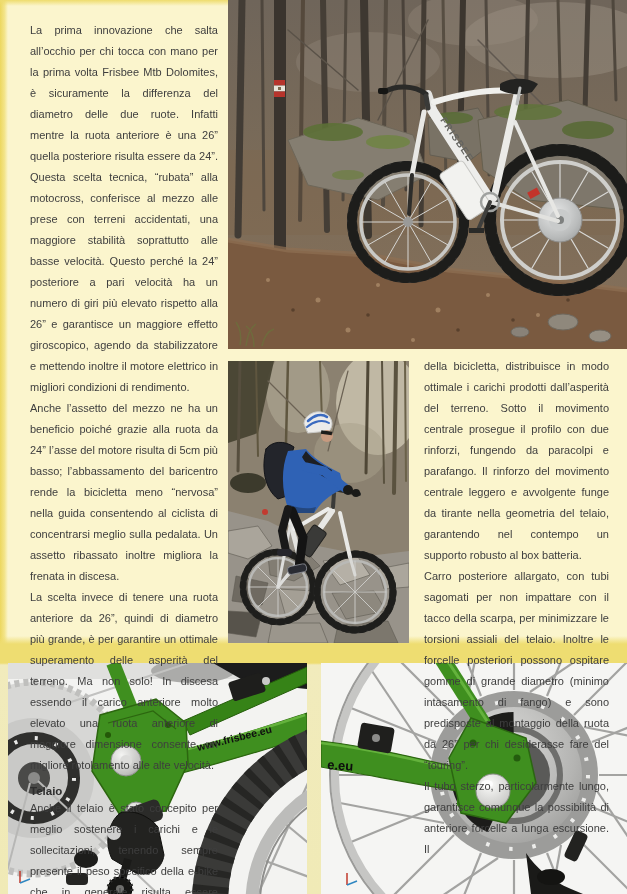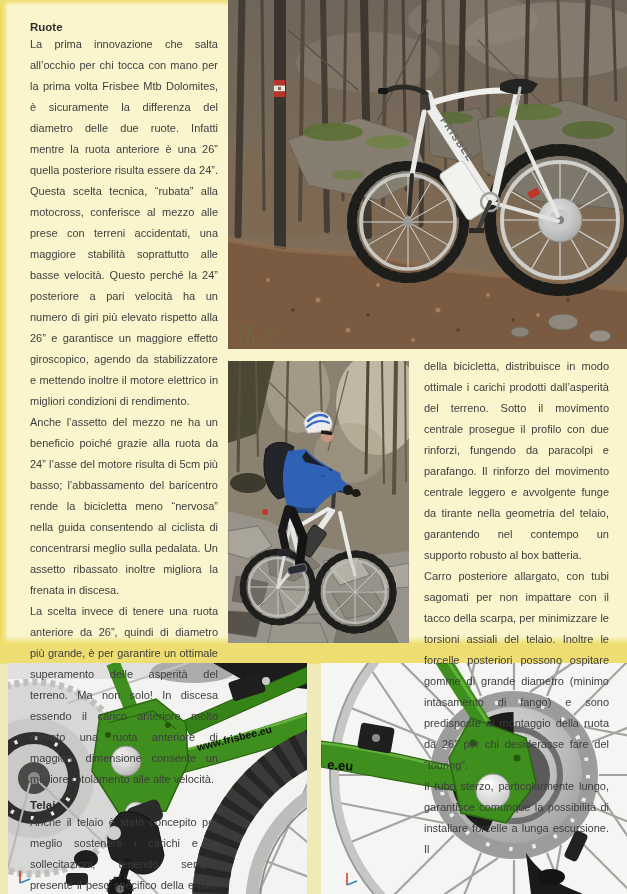--- a/index.html
+++ b/index.html
@@ -431,25 +431,24 @@
       <ellipse cx="230" cy="214" rx="14" ry="8" fill="#141412"></ellipse>
     </g>
     <g>
       <line x1="26" y1="222" x2="26" y2="210" stroke="#c0392b" stroke-width="1.5"></line>
       <line x1="26" y1="222" x2="36" y2="218" stroke="#2e86c1" stroke-width="1.5"></line>
     </g>
   </svg>
 </figure>
 
 <section class="col col-left">
-  <h2>Ruote</h2>
   <p>La prima innovazione che salta all’occhio per chi tocca con mano per la prima volta Frisbee Mtb Dolomites, è sicuramente la differenza del diametro delle due ruote. Infatti mentre la ruota anteriore è una 26” quella posteriore risulta essere da 24”.  Questa scelta tecnica, “rubata” alla motocross, conferisce al mezzo alle prese con terreni accidentati, una maggiore stabilità soprattutto alle basse velocità.  Questo perché la 24” posteriore a pari velocità ha un numero di giri più elevato rispetto alla 26” e garantisce un maggiore effetto giroscopico, agendo da stabilizzatore e mettendo inoltre il motore elettrico in migliori condizioni di rendimento.</p>
   <p>Anche l’assetto del mezzo ne ha un beneficio poiché grazie alla ruota da 24” l’asse del motore risulta di 5cm più basso; l’abbassamento del baricentro rende la bicicletta meno “nervosa” nella guida  consentendo al ciclista di concentrarsi meglio sulla pedalata. Un assetto ribassato inoltre migliora la frenata in discesa.</p>
   <p>La scelta invece di tenere una ruota anteriore da 26”, quindi di diametro più grande, è per garantire un ottimale superamento delle asperità del terreno. Ma non solo! In discesa essendo il carico anteriore molto elevato una ruota anteriore di maggiore dimensione consente un migliore rotolamento alle alte velocità.</p>
   <h2 class="h-gap">Telaio</h2>
   <p>Anche il telaio è stato concepito per meglio sostenere i carichi e le sollecitazioni, tenendo sempre presente il peso specifico della e-bike che in generale risulta essere comunque più pesante di una bici tradizionale. Per esempio il rinforzo tra il tubo obliquo e il tubo sella conformato per mantenere elasticità tra il carro posteriore e l’anteriore</p>
 </section>
 
 <section class="col col-right">
   <p>della bicicletta, distribuisce in modo ottimale i carichi prodotti dall’asperità del terreno. Sotto il movimento centrale prosegue il profilo con due rinforzi, fungendo da paracolpi e parafango. Il rinforzo del movimento centrale leggero e avvolgente funge da tirante nella geometria del telaio, garantendo nel contempo un supporto robusto al box batteria.</p>
   <p>Carro posteriore allargato, con tubi sagomati per non impattare con il tacco della scarpa, per minimizzare le torsioni assiali del telaio. Inoltre le forcelle posteriori possono ospitare gomme di grande diametro (minimo intasamento di fango)  e sono predisposte al montaggio della ruota da 26” per chi desiderasse fare del “touring”.</p>
-  <p>Il tubo sterzo, particolarmente lungo, garantisce comunque la possibilità di installare forcelle a lunga escursione. Il</p>
+  <p>Il tubo sterzo, particolarmente lungo, garantisce comunque la possibilità di anteriore forcelle a lunga escursione. Il</p>
 </section>
 
 </body></html>

